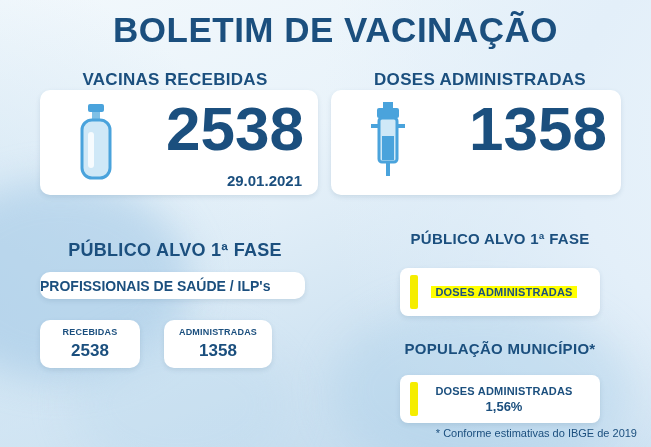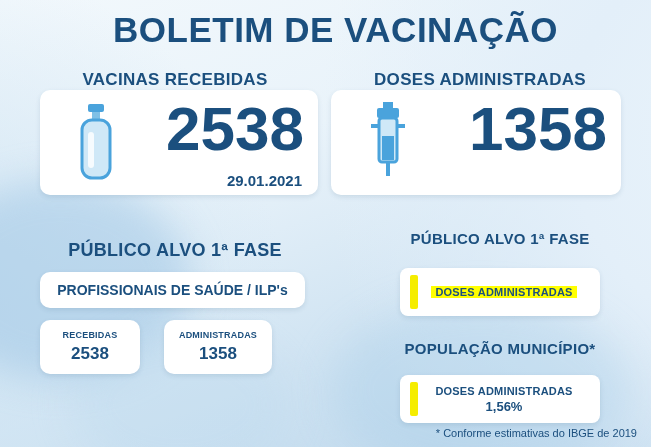--- a/index.html
+++ b/index.html
@@ -38,26 +38,26 @@
   .big-num{
     position:absolute;right:14px;top:8px;font-size:62px;font-weight:bold;color:#1b4f7e;line-height:62px;
   }
   .date{
     position:absolute;right:16px;bottom:6px;font-size:15px;font-weight:bold;color:#1b4f7e;margin-left:45px;
   }
   .icon-box{position:absolute;left:26px;top:12px;width:60px;height:80px;}
 
   
   .prof-card{
-    position:absolute;left:40px;top:272px;width:265px;height:36px;
-    display:flex;align-items:center;justify-content:center;
+    position:absolute;left:40px;top:272px;width:265px;height:27px;
+    display:flex;align-items:center;
     font-size:14px;font-weight:bold;color:#1b4f7e;
   }
   .mini{
-    position:absolute;top:320px;height:54px;display:flex;flex-direction:column;
+    position:absolute;top:320px;height:48px;display:flex;flex-direction:column;
     align-items:center;justify-content:center;gap:4px;
   }
   .mini .lbl{font-size:9px;font-weight:bold;color:#1b4f7e;letter-spacing:.2px;}
   .mini .val{font-size:17px;font-weight:bold;color:#1b4f7e;}
 
   
   .stat-box{
     position:absolute;width:200px;height:48px;border-radius:8px;background:#fff;
     box-shadow:0 2px 5px rgba(30,70,110,.12);
     display:flex;align-items:center;

